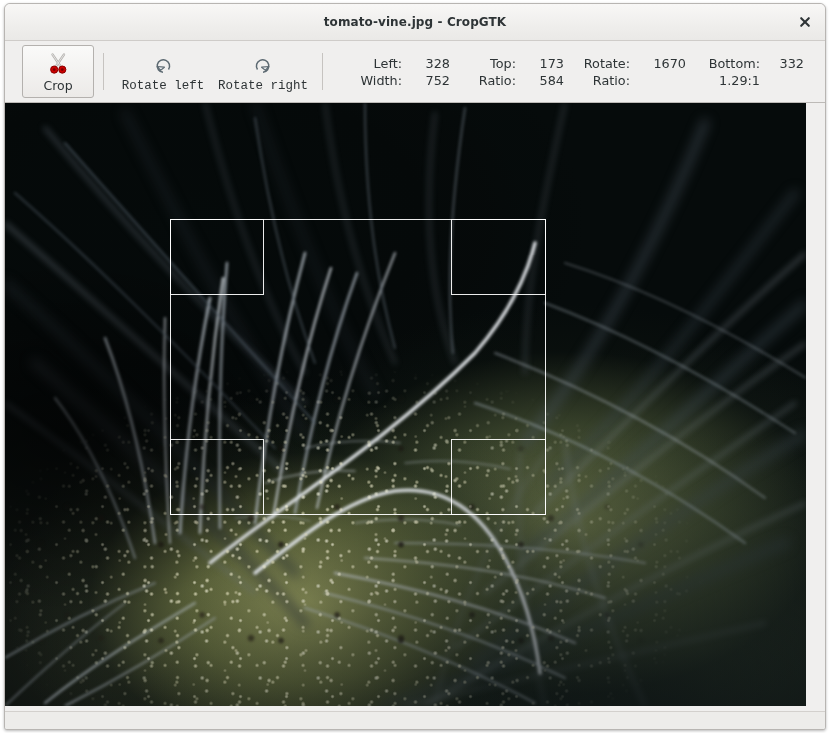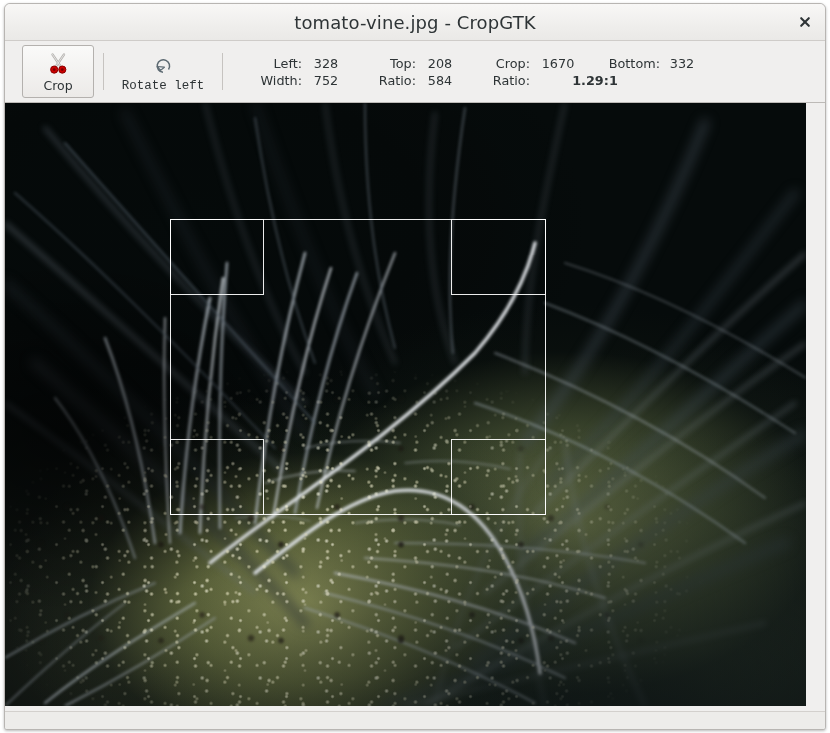--- a/index.html
+++ b/index.html
@@ -30,22 +30,22 @@
     height: 37px;
     flex: 0 0 37px;
     background: linear-gradient(to bottom, #f8f7f6 0%, #efeeec 60%, #eae9e7 100%);
     border-bottom: 1px solid #cfccc9;
     border-radius: 5px 5px 0 0;
     display: flex;
     align-items: center;
     justify-content: center;
   }
   .title-text {
-    font-size: 18px;
-    font-weight: normal;
+    font-size: 12px;
+    font-weight: bold;
     color: #2e3436;
     letter-spacing: 0.1px;
     user-select: none;
   }
   .close-btn {
     position: absolute;
     right: 6px; top: 4px;
     width: 28px; height: 28px;
     display: flex; align-items: center; justify-content: center;
     color: #2e3436;
@@ -111,22 +111,22 @@
     flex: 1 1 auto;
     display: grid;
     grid-template-columns: 62px 48px 66px 48px 66px 56px 74px 44px;
     align-content: center;
     padding-left: 8px;
     font-size: 12.8px;
     color: #2e3436;
     user-select: none;
   }
   .infopanel .k { text-align: right; padding: 1px 0; }
-  .infopanel .v { text-align: center; padding: 1px 0; }
-  .infopanel .v.wide { grid-column: span 2; font-weight: bold; }
+  .infopanel .v { text-align: right; padding: 1px 0; }
+  .infopanel .v.wide { grid-column: span 2; }
   .infopanel .blank { }
 
   
   .canvas-wrap {
     flex: 1 1 auto;
     background: #f0efee;
     padding: 0 14px 0 0;
     position: relative;
     overflow: hidden;
   }
@@ -258,29 +258,38 @@
     <div class="tool-btn wide">
       <span class="ico">
         <svg width="22" height="22" viewBox="0 0 22 22" aria-hidden="true">
           <path d="M16.5 14.5 A6.2 6.2 0 1 0 11 17.2" fill="none" stroke="#5d6a72" stroke-width="1.5"></path>
           <path d="M5.2 11.5 L8.6 15.4 L12.4 12.2 Z" fill="#e7eaec" stroke="#5d6a72" stroke-width="1.2" stroke-linejoin="round"></path>
         </svg>
       </span>
       <span class="lbl">Rotate left</span>
     </div>
 
+    <div class="tool-btn wide">
+      <span class="ico">
+        <svg width="22" height="22" viewBox="0 0 22 22" aria-hidden="true">
+          <path d="M5.5 14.5 A6.2 6.2 0 1 1 11 17.2" fill="none" stroke="#5d6a72" stroke-width="1.5"></path>
+          <path d="M16.8 11.5 L13.4 15.4 L9.6 12.2 Z" fill="#e7eaec" stroke="#5d6a72" stroke-width="1.2" stroke-linejoin="round"></path>
+        </svg>
+      </span>
+      <span class="lbl">Rotate right</span>
+    </div>
 
     <div class="tsep"></div>
 
     <div class="infopanel">
       <span class="k">Left:</span>
       <span class="v">328</span>
       <span class="k">Top:</span>
-      <span class="v">208</span>
-      <span class="k">Crop:</span>
+      <span class="v">173</span>
+      <span class="k">Rotate:</span>
       <span class="v">1670</span>
       <span class="k">Bottom:</span>
       <span class="v">332</span>
 
       <span class="k">Width:</span>
       <span class="v">752</span>
       <span class="k">Ratio:</span>
       <span class="v">584</span>
       <span class="k">Ratio:</span>
       <span class="v wide">1.29:1</span>

